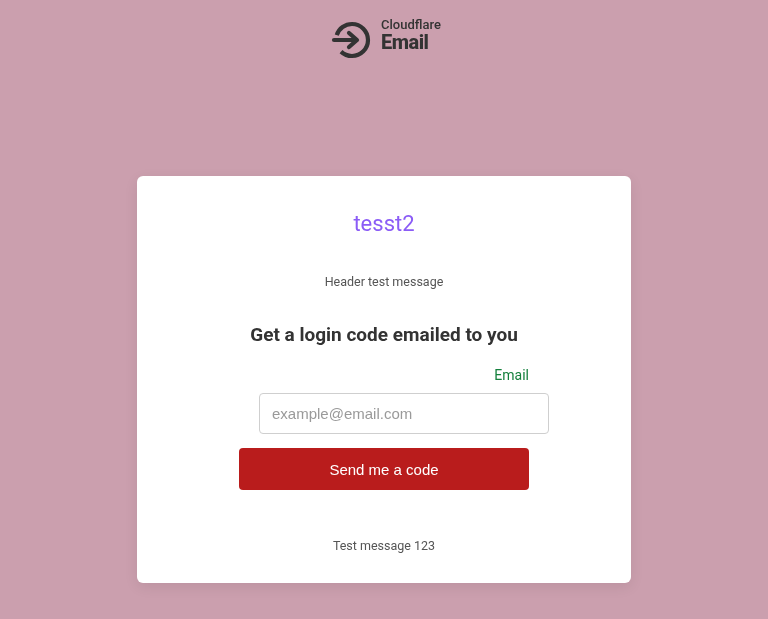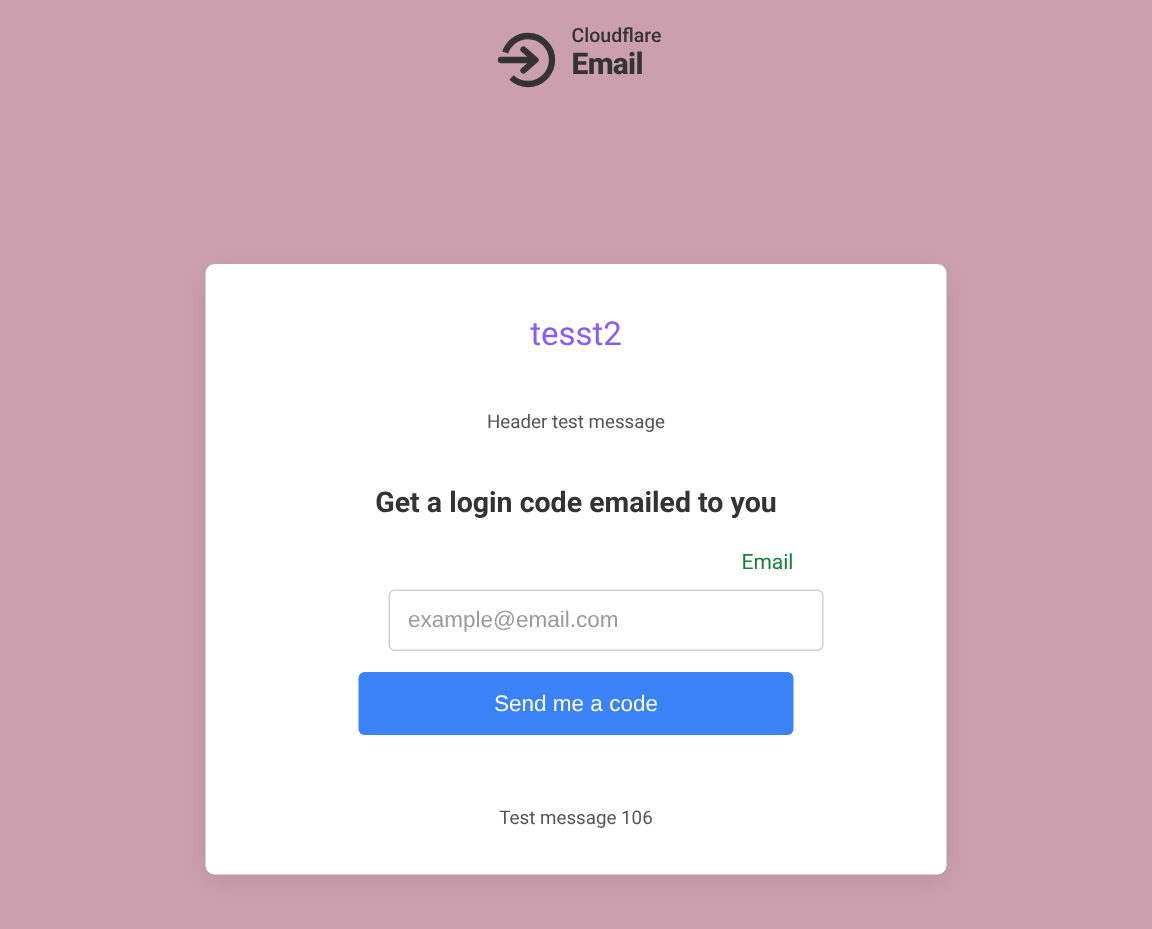--- a/index.html
+++ b/index.html
@@ -97,21 +97,21 @@
       outline: none;
       margin-bottom: 14px;
       margin-left: 20px;
     }
     .email-input::placeholder {
       color: #9a9a9a;
     }
     .submit-btn {
       width: 100%;
       height: 42px;
-      background-color: #3b82f6;
+      background-color: #b91c1c;
       color: #ffffff;
       border: none;
       border-radius: 4px;
       font-size: 15px;
       font-weight: 400;
       cursor: pointer;
     }
     .footer-message {
       color: #555;
       font-size: 12.5px;
@@ -141,14 +141,14 @@
   <div class="app-title">tesst2</div>
   <div class="header-message">Header test message</div>
   <div class="headline">Get a login code emailed to you</div>
 
   <div class="form-group">
     <label class="form-label">Email</label>
     <input type="email" class="email-input" placeholder="example@email.com" style="">
     <button class="submit-btn">Send me a code</button>
   </div>
 
-  <div class="footer-message">Test message 106</div>
+  <div class="footer-message">Test message 123</div>
 </div>
 
 </body></html>

